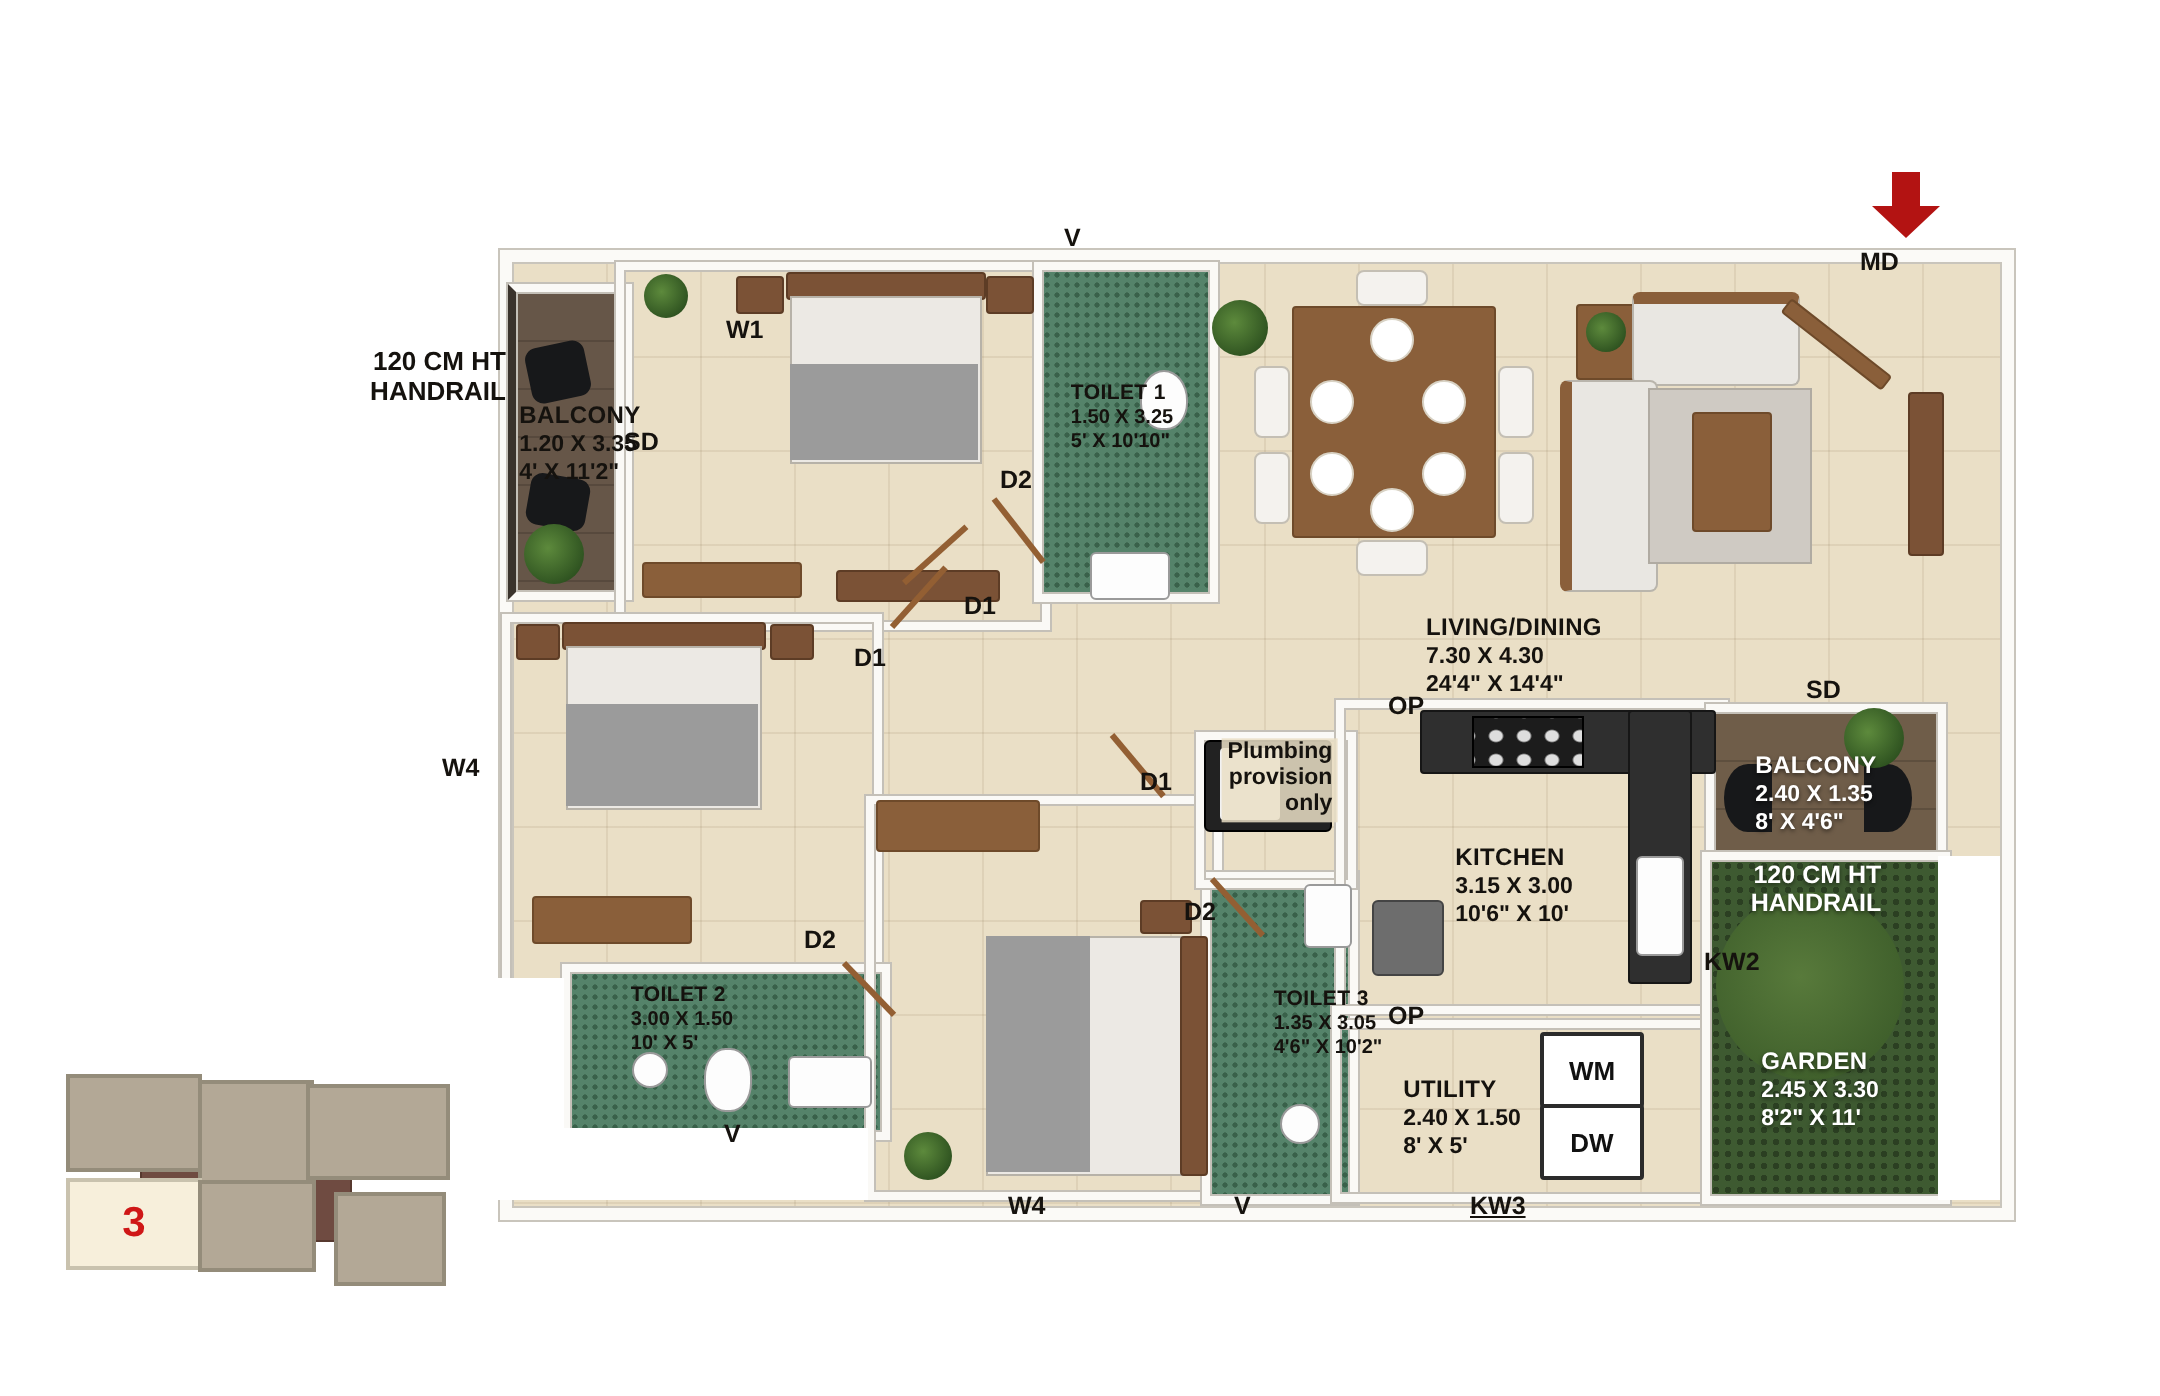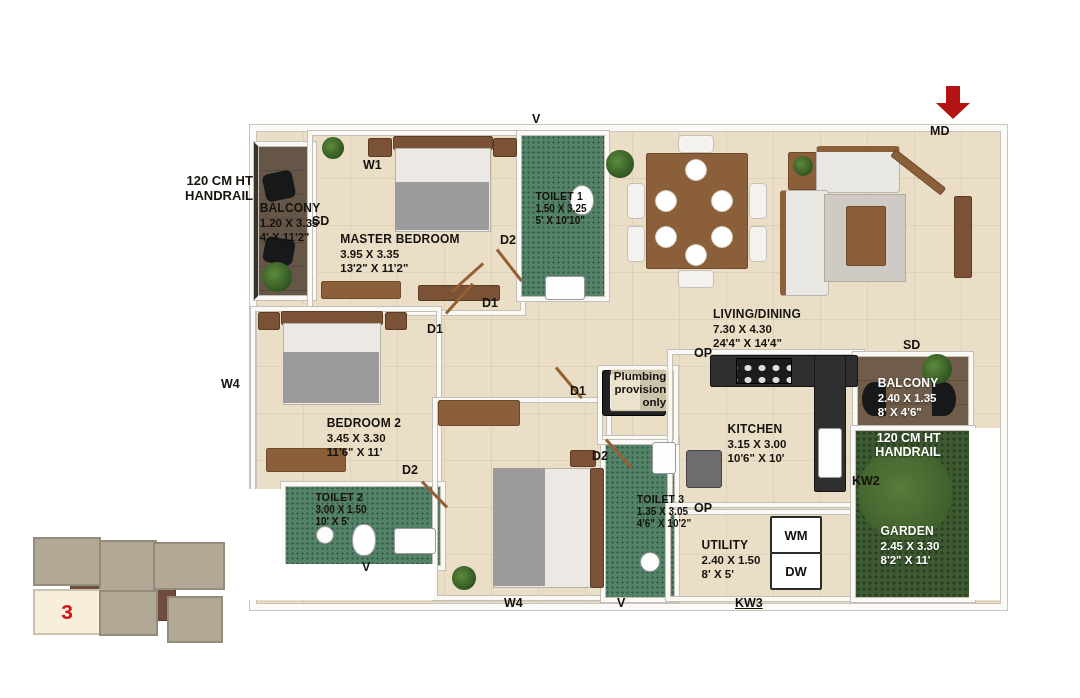--- a/index.html
+++ b/index.html
@@ -184,49 +184,39 @@
   <div class="door" style="left:446px;top:312px;width:40px;transform:rotate(-48deg);"></div>
   <div class="door" style="left:422px;top:480px;width:36px;transform:rotate(46deg);"></div>
   <div class="door" style="left:556px;top:366px;width:40px;transform:rotate(50deg);"></div>
   <div class="door" style="left:606px;top:438px;width:38px;transform:rotate(48deg);"></div>
 
   <div class="rl" style="left:290px;top:222px;">
     <div class="n">BALCONY</div>
     <div class="d">1.20 X 3.35</div>
     <div class="d">4' X 11'2"</div>
   </div>
-  <div class="rl" style="left:400px;top:253px;">
-    <div class="n">MASTER BEDROOM</div>
-    <div class="d">3.95 X 3.35</div>
-    <div class="d">13'2" X 11'2"</div>
-  </div>
   <div class="rl small" style="left:561px;top:209px;">
     <div class="n">TOILET 1</div>
     <div class="d">1.50 X 3.25</div>
     <div class="d">5' X 10'10"</div>
   </div>
   <div class="rl" style="left:757px;top:313px;margin-top:15px;">
     <div class="n">LIVING/DINING</div>
     <div class="d">7.30 X 4.30</div>
     <div class="d">24'4" X 14'4"</div>
   </div>
   <div class="rl light" style="left:908px;top:397px;">
     <div class="n">BALCONY</div>
     <div class="d">2.40 X 1.35</div>
     <div class="d">8' X 4'6"</div>
   </div>
   <div class="rl light" style="left:910px;top:545px;">
     <div class="n">GARDEN</div>
     <div class="d">2.45 X 3.30</div>
     <div class="d">8'2" X 11'</div>
-  </div>
-  <div class="rl" style="left:364px;top:437px;">
-    <div class="n">BEDROOM 2</div>
-    <div class="d">3.45 X 3.30</div>
-    <div class="d">11'6" X 11'</div>
   </div>
   <div class="rl small" style="left:341px;top:510px;">
     <div class="n">TOILET 2</div>
     <div class="d">3.00 X 1.50</div>
     <div class="d">10' X 5'</div>
   </div>
   <div class="rl small" style="left:664px;top:512px;">
     <div class="n">TOILET 3</div>
     <div class="d">1.35 X 3.05</div>
     <div class="d">4'6" X 10'2"</div>

